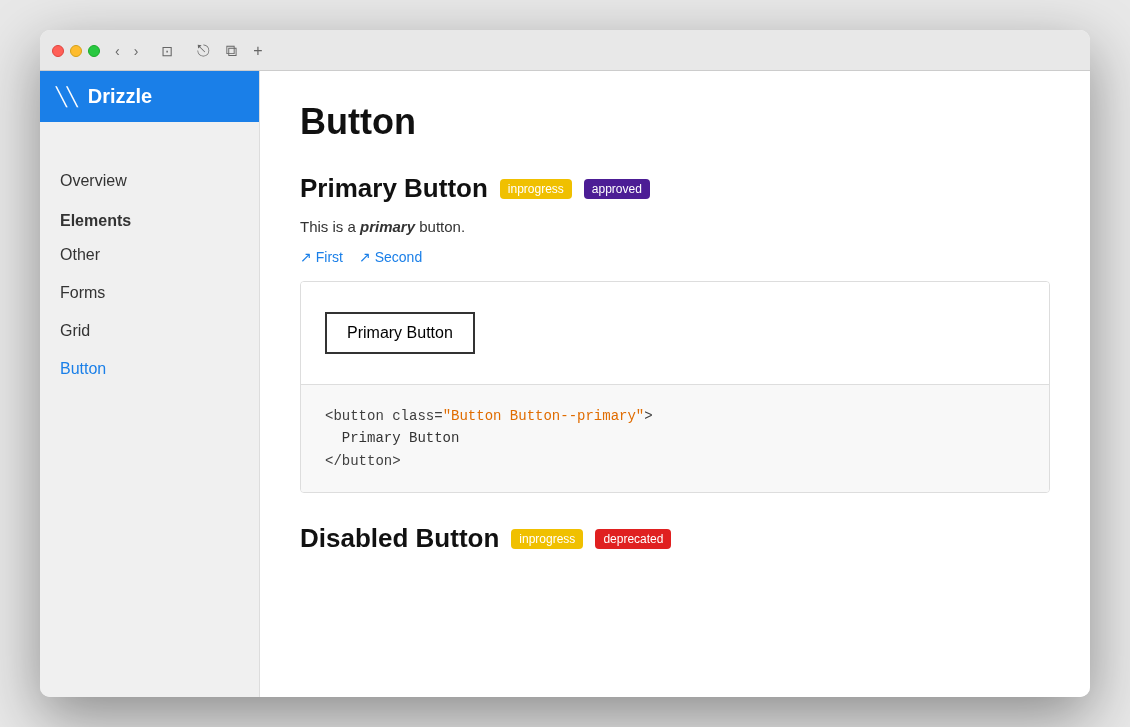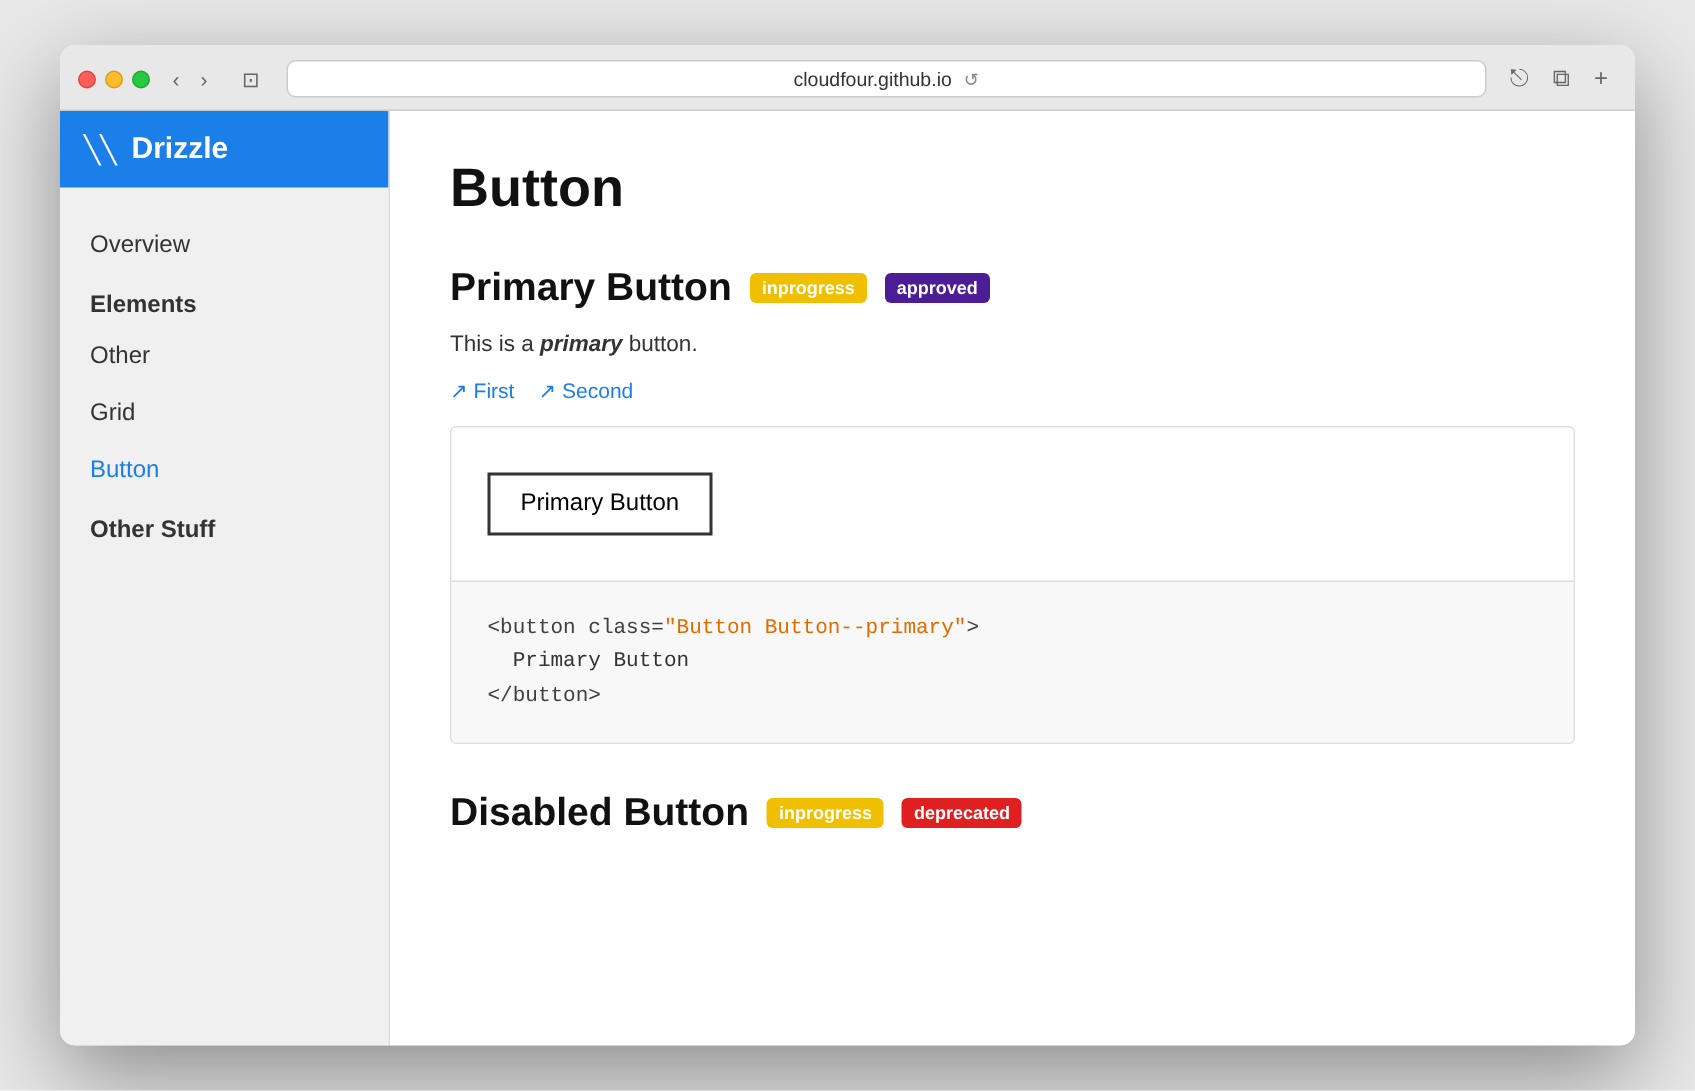--- a/index.html
+++ b/index.html
@@ -141,20 +141,21 @@
     }
 
     .sidebar-title {
       color: white;
       font-size: 20px;
       font-weight: 700;
     }
 
     .sidebar-nav {
       padding: 20px 0;
+      margin-top: 20px;
     }
 
     .sidebar-item {
       padding: 10px 20px;
       font-size: 16px;
       cursor: pointer;
       color: #333;
     }
 
     .sidebar-item.active {
@@ -198,21 +199,21 @@
     .component-title {
       font-size: 26px;
       font-weight: 700;
       color: #111;
     }
 
     .badge {
       padding: 3px 8px;
       border-radius: 4px;
       font-size: 12px;
-      font-weight: 700;
+      font-weight: 400;
       color: white;
     }
 
     .badge-inprogress { background: #f0c000; color: white; }
     .badge-approved { background: #4c1d95; color: white; }
     .badge-deprecated { background: #e02020; color: white; }
 
     .component-description {
       font-size: 15px;
       color: #333;
@@ -294,24 +295,20 @@
     <div class="traffic-lights">
       <div class="traffic-light tl-red"></div>
       <div class="traffic-light tl-yellow"></div>
       <div class="traffic-light tl-green"></div>
     </div>
     <div class="nav-buttons">
       <button class="nav-btn">‹</button>
       <button class="nav-btn">›</button>
     </div>
     <button class="tab-btn">⊡</button>
-    <div class="address-bar">
-      <span>cloudfour.github.io</span>
-      <span class="refresh-icon">↺</span>
-    </div>
     <div class="browser-actions">
       <button class="browser-action-btn">⎋</button>
       <button class="browser-action-btn">⧉</button>
       <button class="browser-action-btn">+</button>
     </div>
   </div>
 
   <div class="app-body">
 
     <aside class="sidebar">
@@ -323,27 +320,27 @@
         <div class="sidebar-item">
           <span>Overview</span>
         </div>
         <div class="sidebar-section-header">
           <span>Elements</span>
         </div>
         <div class="sidebar-item">
           <span>Other</span>
         </div>
         <div class="sidebar-item">
+          <span>Forms</span>
+        </div>
+        <div class="sidebar-item">
           <span>Grid</span>
         </div>
         <div class="sidebar-item active">
           <span>Button</span>
-        </div>
-        <div class="sidebar-section-header">
-          <span>Other Stuff</span>
         </div>
       </nav>
     </aside>
 
     <main class="main-content">
       <h1 class="page-title">Button</h1>
 
       <section class="component-section">
         <div class="component-header">
           <h2 class="component-title">Primary Button</h2>

